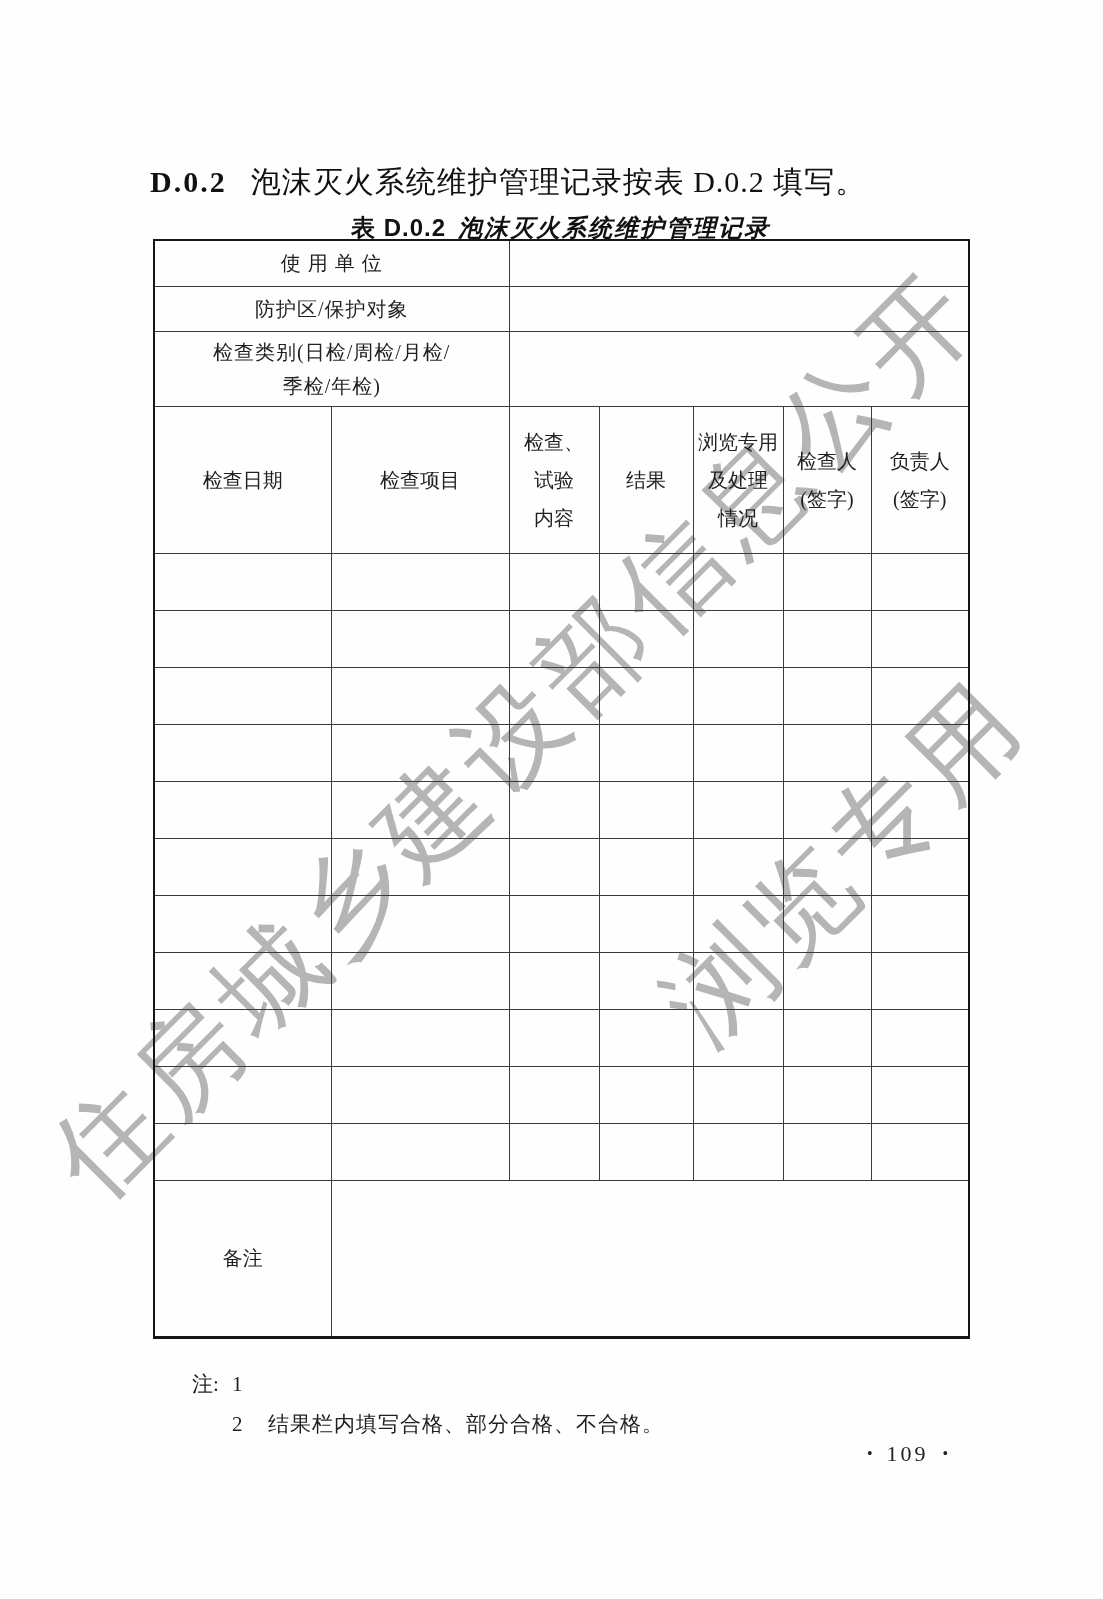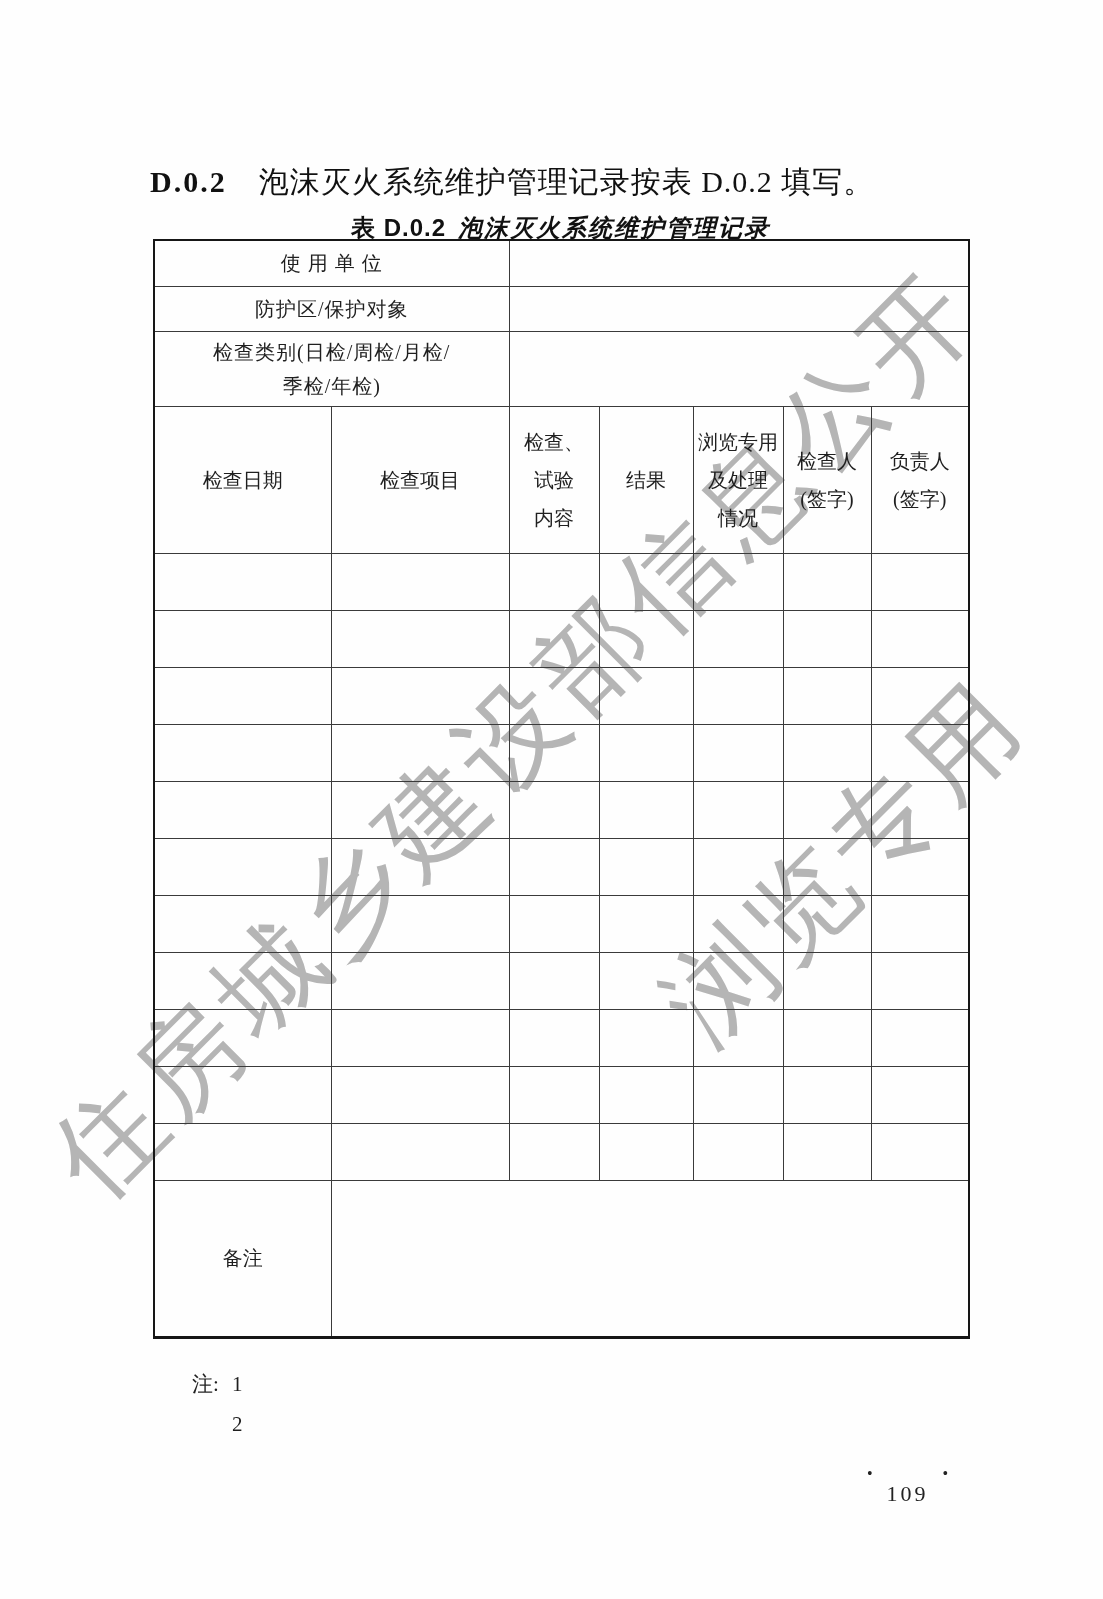--- a/index.html
+++ b/index.html
@@ -16,21 +16,21 @@
     transform:translate(-50%,-50%) rotate(-45deg);
     user-select:none;pointer-events:none;
   }
   #wm1{left:515px;top:735px;}
   #wm2{left:845px;top:862px;}
   
   .heading{
     position:absolute;left:150px;top:162px;z-index:2;
     font-size:30px;line-height:40px;color:#111;
   }
-  .heading .num{font-weight:bold;margin-right:32px;letter-spacing:2px;}
+  .heading .num{font-weight:bold;margin-right:24px;letter-spacing:2px;}
   .heading .txt{letter-spacing:1px;font-family:Liberation Serif, serif;}
   .tbl-title{
     position:absolute;left:153px;top:212px;width:815px;z-index:2;
     text-align:center;font-size:24px;font-weight:bold;color:#111;
     font-family:"Liberation Sans","DejaVu Sans",sans-serif;
   }
   .tbl-title .lab{margin-right:12px;letter-spacing:1px;text-align:right;}
   .tbl-title .txt{letter-spacing:2px;font-style:italic;}
   
   table.record{
@@ -61,21 +61,21 @@
   .note-line{display:flex;line-height:40px;}
   .note-prefix{width:40px;}
   .note-num{width:36px;}
   .note-text{letter-spacing:1px;}
   
   .pageno{
     position:absolute;left:853px;top:1441px;z-index:2;
     font-size:22px;color:#222;display:flex;align-items:center;
   }
   .pageno .dot{font-size:16px;margin:0 14px;}
-  .pageno .num{letter-spacing:3px;margin-top:40px;}
+  .pageno .num{letter-spacing:3px;}
 </style>
 </head>
 <body>
 
 <div id="wm1" class="wm" style="color: rgb(181, 181, 181);">住房城乡建设部信息公开</div>
 <div id="wm2" class="wm" style="color: rgb(181, 181, 181);">浏览专用</div>
 
 <div class="heading">
   <span class="num">D.0.2</span><span class="txt">泡沫灭火系统维护管理记录按表 D.0.2 填写。</span>
 </div>
@@ -254,20 +254,21 @@
 </table>
 
 <div class="notes">
   <div class="note-line">
     <span class="note-prefix">注:</span>
     <span class="note-num">1</span>
   </div>
   <div class="note-line">
     <span class="note-prefix"></span>
     <span class="note-num">2</span>
+    <span class="note-text">结果栏内填写合格、部分合格、不合格。</span>
   </div>
 </div>
 
 <div class="pageno">
   <span class="dot">•</span>
   <span class="num">109</span>
   <span class="dot">•</span>
 </div>
 
 </body></html>

